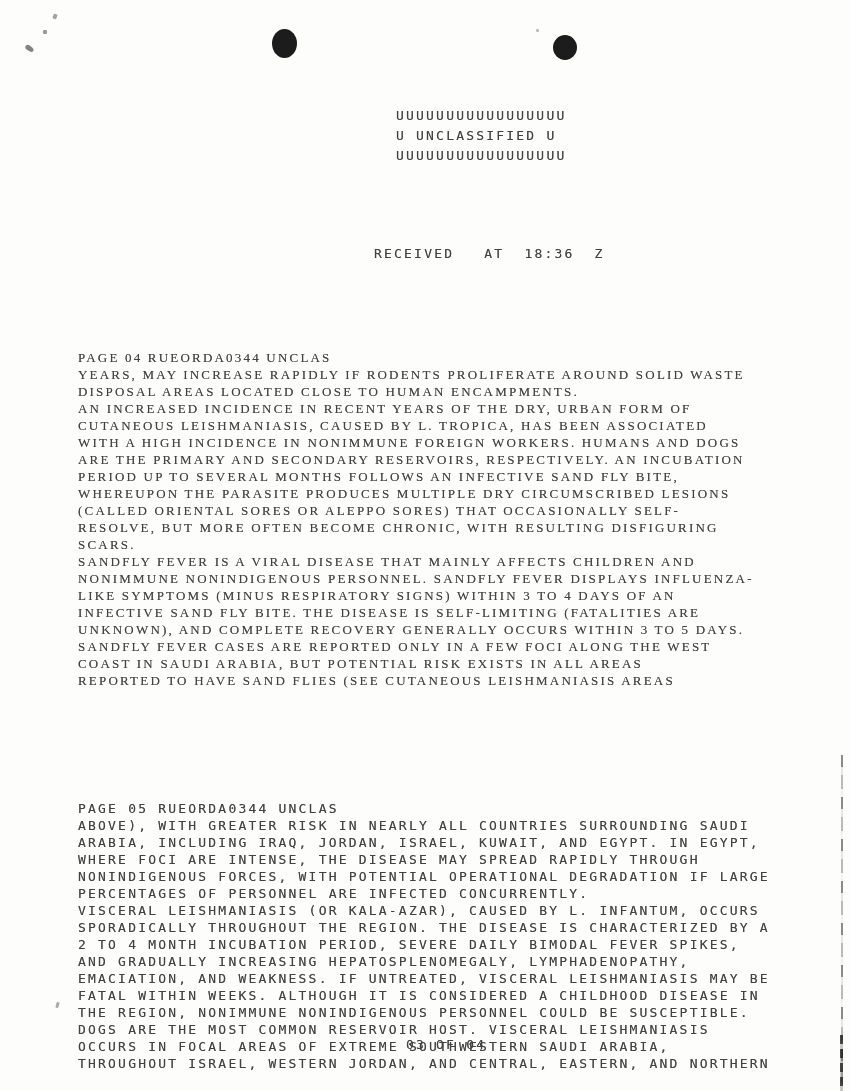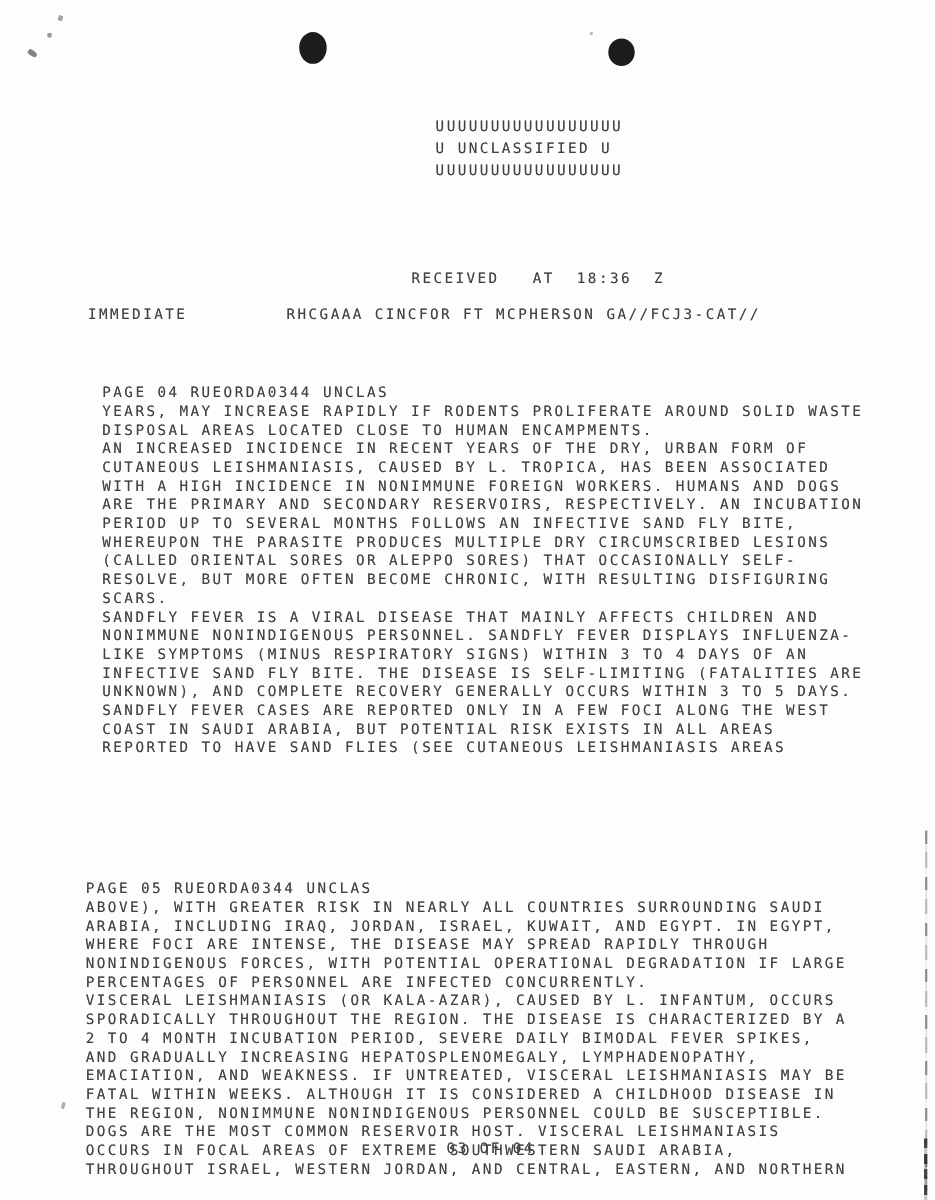--- a/index.html
+++ b/index.html
@@ -85,23 +85,22 @@
   <div class="speck speck-3"></div>
   <div class="speck speck-4"></div>
   <div class="speck speck-5"></div>
 
   <div class="mono banner" style="left:396px; top:106px;">UUUUUUUUUUUUUUUUU
 U UNCLASSIFIED U
 UUUUUUUUUUUUUUUUU</div>
 
   <div class="mono" style="left:374px; top:245px;">RECEIVED   AT  18:36  Z</div>
 
-  <div class="mono" style="left:80px; top:278px;">IMMEDIATE         RHCGAAA CINCFOR FT MCPHERSON GA//FCJ3-CAT//</div>
 
-  <div class="mono" style="left:93px; top:349px;">PAGE 04 RUEORDA0344 UNCLAS
+  <div class="mono" style="left:78px; top:349px;font-family:Liberation Serif, serif;">PAGE 04 RUEORDA0344 UNCLAS
 YEARS, MAY INCREASE RAPIDLY IF RODENTS PROLIFERATE AROUND SOLID WASTE
 DISPOSAL AREAS LOCATED CLOSE TO HUMAN ENCAMPMENTS.
 AN INCREASED INCIDENCE IN RECENT YEARS OF THE DRY, URBAN FORM OF
 CUTANEOUS LEISHMANIASIS, CAUSED BY L. TROPICA, HAS BEEN ASSOCIATED
 WITH A HIGH INCIDENCE IN NONIMMUNE FOREIGN WORKERS. HUMANS AND DOGS
 ARE THE PRIMARY AND SECONDARY RESERVOIRS, RESPECTIVELY. AN INCUBATION
 PERIOD UP TO SEVERAL MONTHS FOLLOWS AN INFECTIVE SAND FLY BITE,
 WHEREUPON THE PARASITE PRODUCES MULTIPLE DRY CIRCUMSCRIBED LESIONS
 (CALLED ORIENTAL SORES OR ALEPPO SORES) THAT OCCASIONALLY SELF-
 RESOLVE, BUT MORE OFTEN BECOME CHRONIC, WITH RESULTING DISFIGURING

